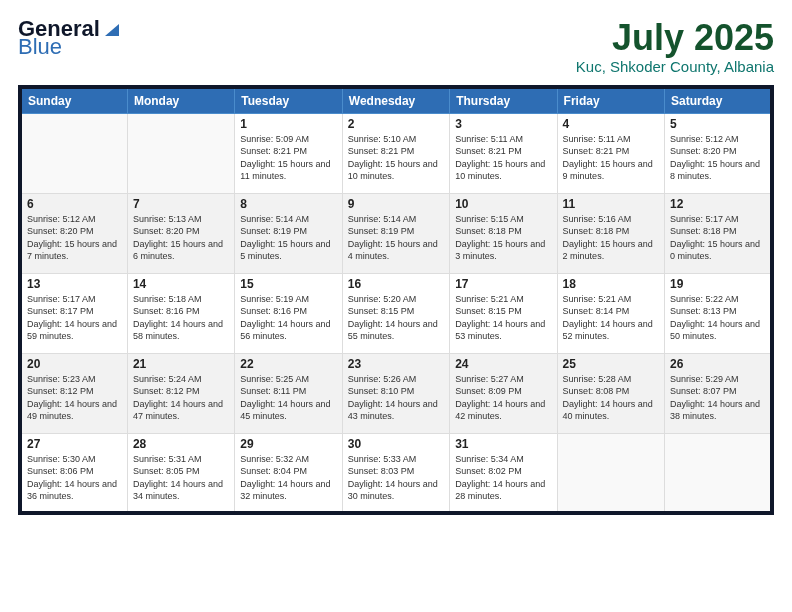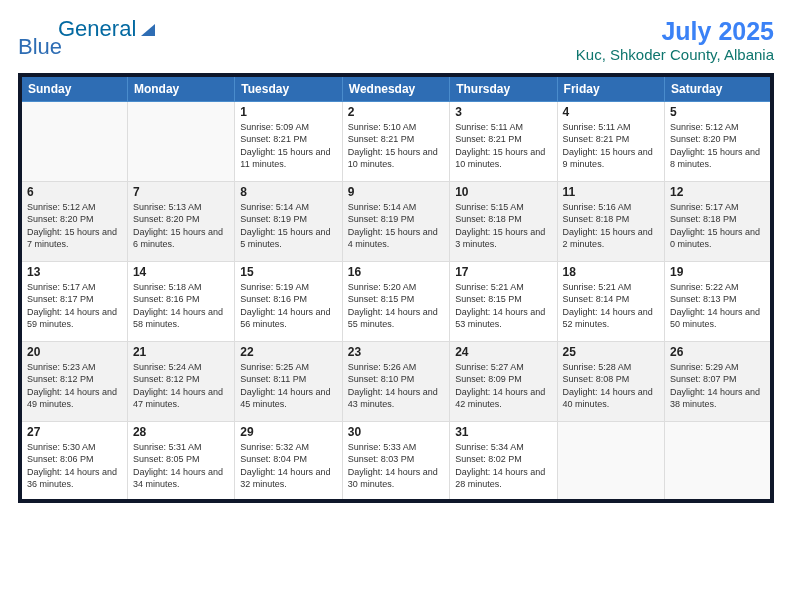--- a/index.html
+++ b/index.html
@@ -24,23 +24,23 @@
     }
     .logo-wrapper {
       display: flex;
       align-items: center;
       gap: 0;
     }
     .title-block {
       text-align: right;
     }
     .title-block .month-year {
-      font-size: 25px;
+      font-size: 36px;
       font-weight: bold;
-      color: #3b82f6;
+      color: #14532d;
       line-height: 1.1;
     }
     .title-block .location {
       font-size: 15px;
       color: #0f766e;
     }
     .calendar {
       width: 100%;
       border-collapse: collapse;
       border: 4px solid #0f172a;
@@ -84,21 +84,21 @@
   </style>
 </head>
 <body>
 
 <div class="page">
   <div class="header">
 
     <div class="logo-wrapper">
       <div style="display:flex;flex-direction:column;align-items:flex-start;">
         <div style="display:flex;align-items:flex-end;gap:2px;">
-          <span style="font-size:22px;font-weight:normal;color:#0369a1;line-height:1;margin-left:40px;">General</span>
+          <span style="font-size:22px;font-weight:bold;color:#0f172a;line-height:1;">General</span>
           <svg width="18" height="18" viewBox="0 0 18 18" style="margin-bottom:2px;margin-left:1px;">
             <polygon points="2,16 16,16 16,4" fill="#2e6db4"></polygon>
           </svg>
         </div>
         <span style="font-size:22px;font-weight:normal;color:#2e6db4;line-height:1;margin-top:-4px;">Blue</span>
       </div>
     </div>
 
     <div class="title-block">
       <div class="month-year">July 2025</div>

